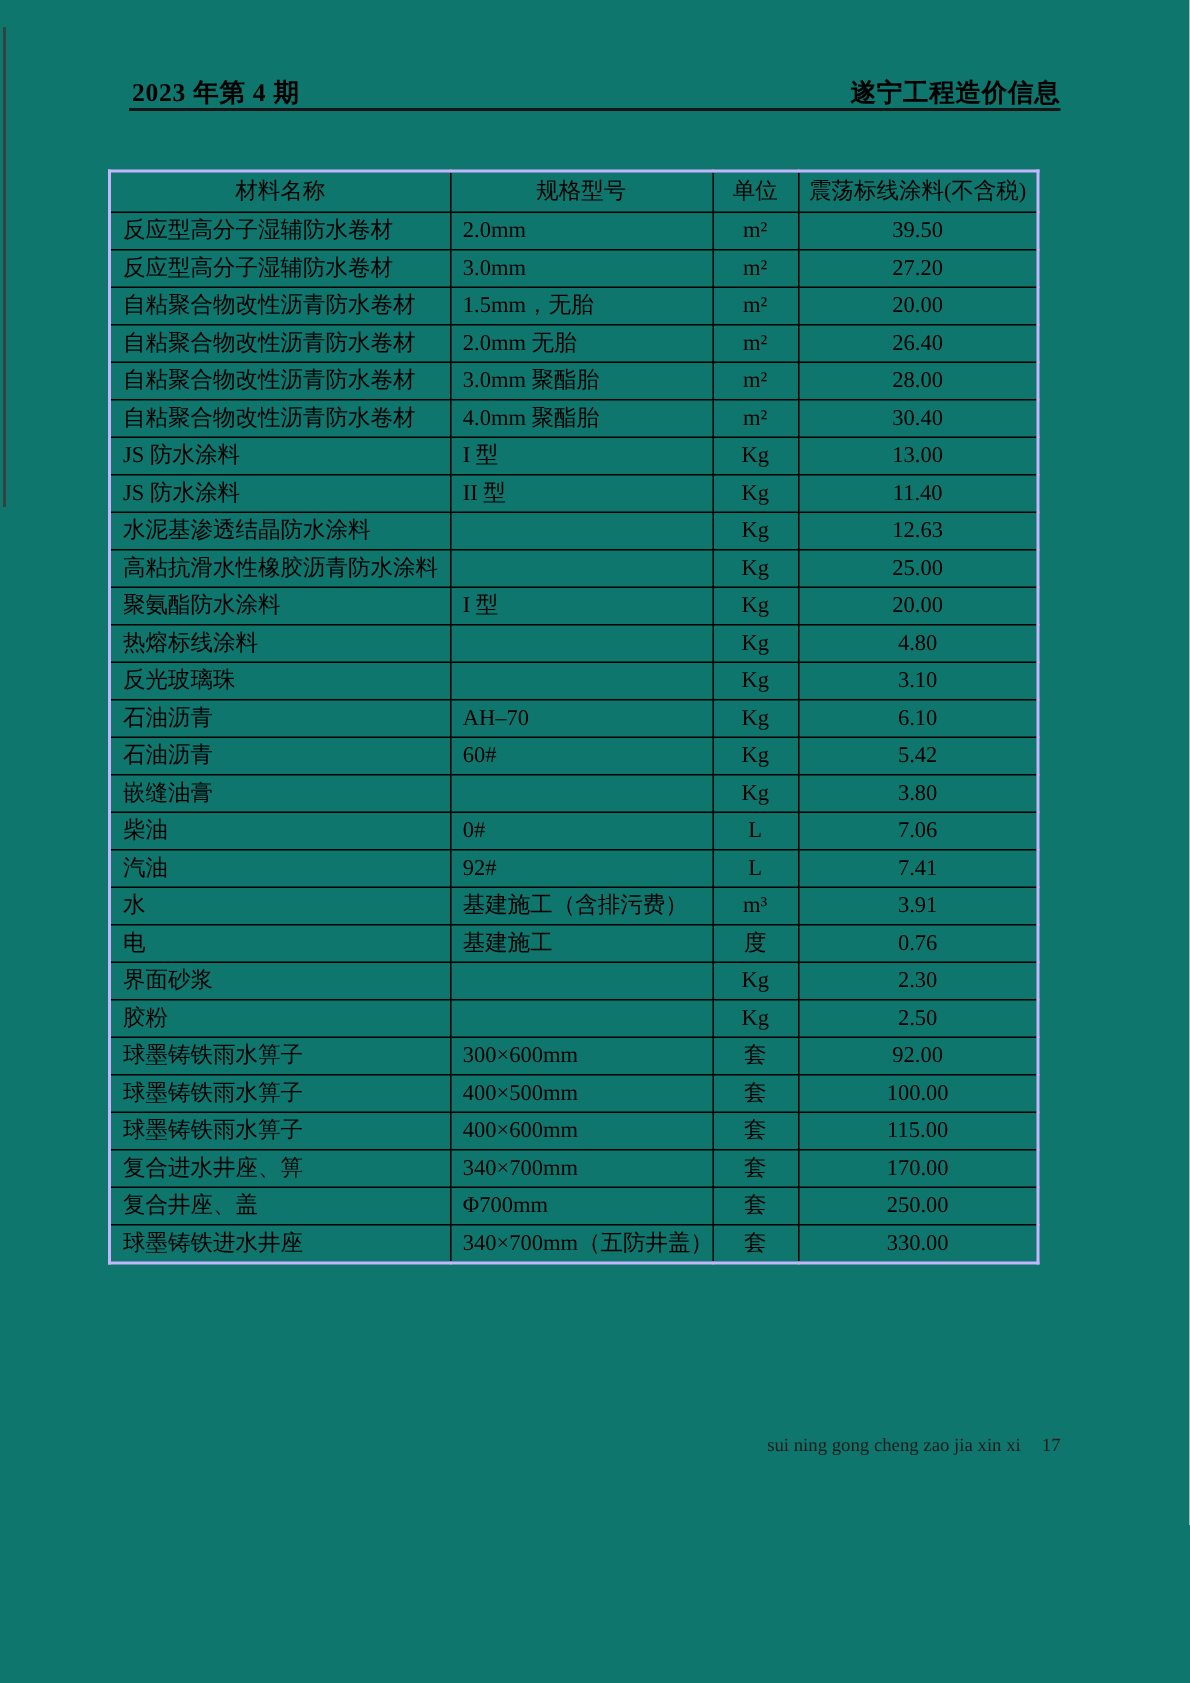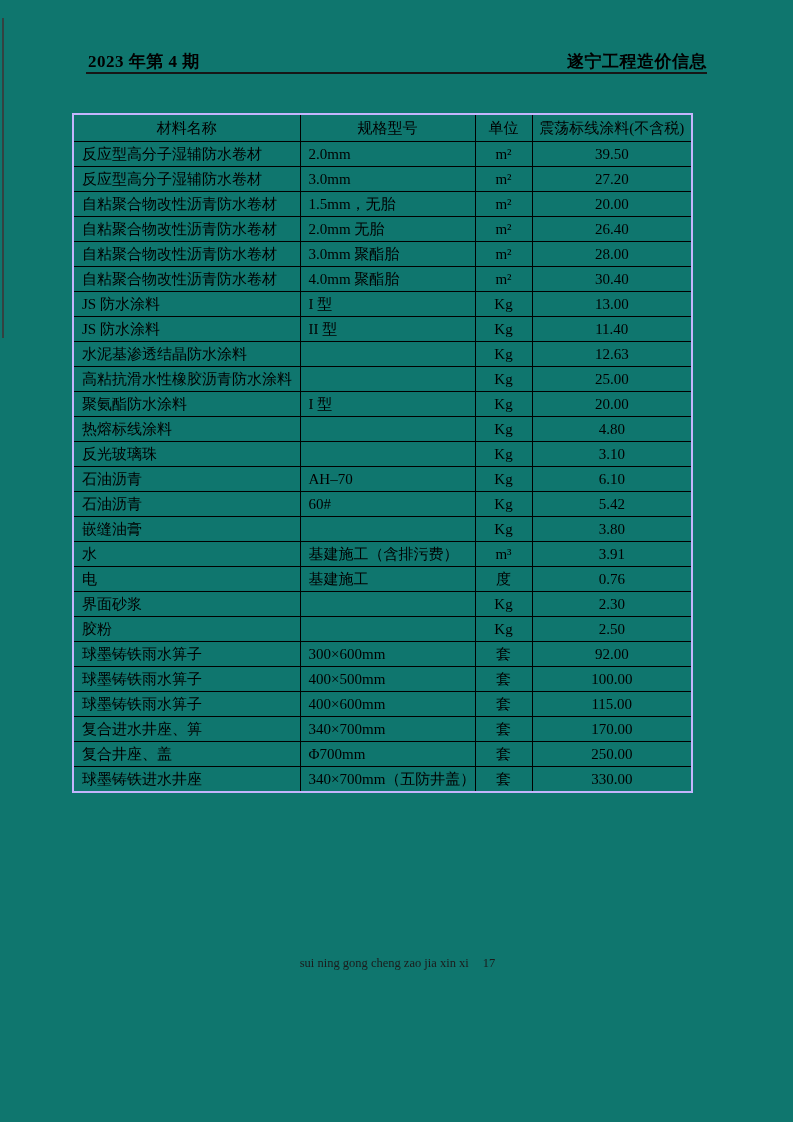--- a/index.html
+++ b/index.html
@@ -41,21 +41,21 @@
     vertical-align:middle;
     padding:0;
     overflow:hidden;
     white-space:nowrap;
   }
   .price-table th { height:26px; text-align:center; }
   .price-table td.left  { text-align:left; padding-left:8px; }
   .price-table td.center{ text-align:center; }
   .page-footer {
     position:absolute; top:956px; left:88px; width:619px;
-    text-align:center;
+    text-align:right;
     font-size:12.5px;
     color:#1b1b1b;
   }
   .page-footer .pagegap { display:inline-block; width:14px; }
 </style>
 </head>
 <body>
 
 <div class="page">
 
@@ -173,20 +173,32 @@
           <td class="center">Kg</td>
           <td class="center">5.42</td>
         </tr>
         <tr>
           <td class="left">嵌缝油膏</td>
           <td class="left"></td>
           <td class="center">Kg</td>
           <td class="center">3.80</td>
         </tr>
         <tr>
+          <td class="left">柴油</td>
+          <td class="left">0#</td>
+          <td class="center">L</td>
+          <td class="center">7.06</td>
+        </tr>
+        <tr>
+          <td class="left">汽油</td>
+          <td class="left">92#</td>
+          <td class="center">L</td>
+          <td class="center">7.41</td>
+        </tr>
+        <tr>
           <td class="left">水</td>
           <td class="left">基建施工（含排污费）</td>
           <td class="center">m³</td>
           <td class="center">3.91</td>
         </tr>
         <tr>
           <td class="left">电</td>
           <td class="left">基建施工</td>
           <td class="center">度</td>
           <td class="center">0.76</td>

